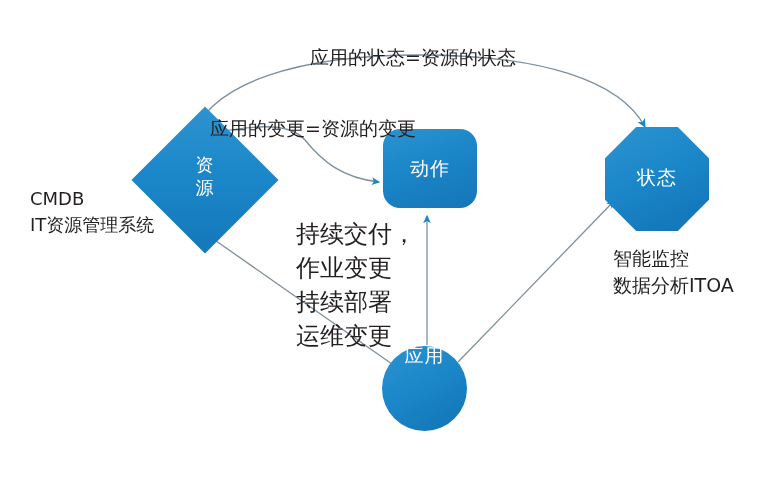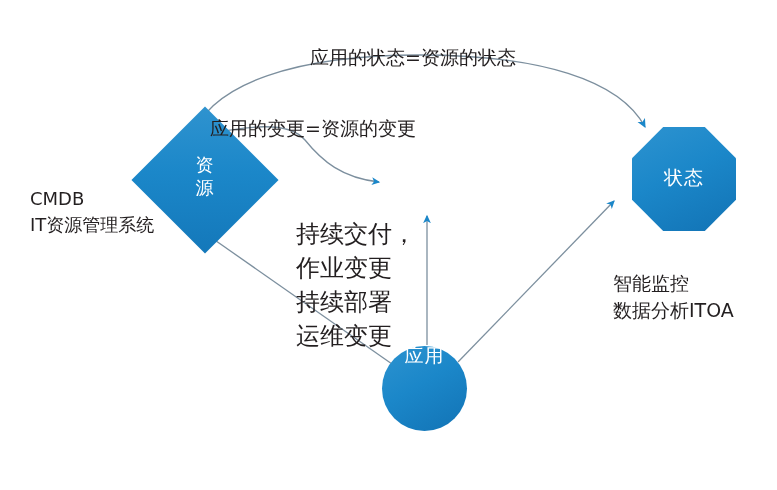--- a/index.html
+++ b/index.html
@@ -70,21 +70,21 @@
     background: linear-gradient(160deg, #2d93d0 0%, #1b87c9 40%, #1576b8 100%);
     border-radius: 17px;
     display: flex;
     align-items: center;
     justify-content: center;
   }
 
   
   #node-state {
     position: absolute;
-    left: 632px;
+    left: 605px;
     top: 127px;
     width: 104px;
     height: 104px;
   }
   #node-state .octa-body {
     position: absolute;
     left: 0; top: 0;
     width: 104px; height: 104px;
     background: linear-gradient(155deg, #2d93d0 0%, #1b87c9 45%, #1273b5 100%);
     clip-path: polygon(30% 0%, 70% 0%, 100% 30%, 100% 70%, 70% 100%, 30% 100%, 0% 70%, 0% 30%);
@@ -115,21 +115,21 @@
     color: #231f20;
     font-size: 18px;
     line-height: 1.32;
     white-space: pre;
     margin-top: 16px;
   }
   #anno-state-eq   { left: 310px; top: 29px;  font-size: 19px; }
   #anno-change-eq  { left: 210px; top: 100px; font-size: 19px; }
   #anno-cmdb       { left: 30px;  top: 170px; font-size: 18px; line-height: 1.45; }
   #anno-delivery   { left: 296px; top: 201px; font-size: 24px; line-height: 1.42; }
-  #anno-monitor    { left: 613px; top: 254px; font-size: 19px; line-height: 1.42; }
+  #anno-monitor    { left: 613px; top: 229px; font-size: 19px; line-height: 1.42; }
 </style>
 </head>
 <body>
 
 <div id="canvas">
 
   <svg id="wires" viewBox="0 0 777 490">
     <defs>
       <marker id="ah" markerWidth="9" markerHeight="9" refX="7.2" refY="4.5" orient="auto" markerUnits="userSpaceOnUse">
         <path d="M0,0.6 L8.4,4.5 L0,8.4 L2.2,4.5 Z" fill="#1b87c9"></path>
@@ -149,20 +149,23 @@
 
     <path d="M 458,362 L 614,201" fill="none" stroke="#7c8f9e" stroke-width="1.3" marker-end="url(#ah)"></path>
   </svg>
 
   <div id="node-resource">
     <div class="diamond-body"></div>
     <div class="node-label">资
 源</div>
   </div>
 
+  <div id="node-action">
+    <div class="node-label">动作</div>
+  </div>
 
   <div id="node-state">
     <div class="octa-body"></div>
     <div class="node-label">状态</div>
   </div>
 
   <div id="node-app">
     <div class="node-label">应用</div>
   </div>
 

